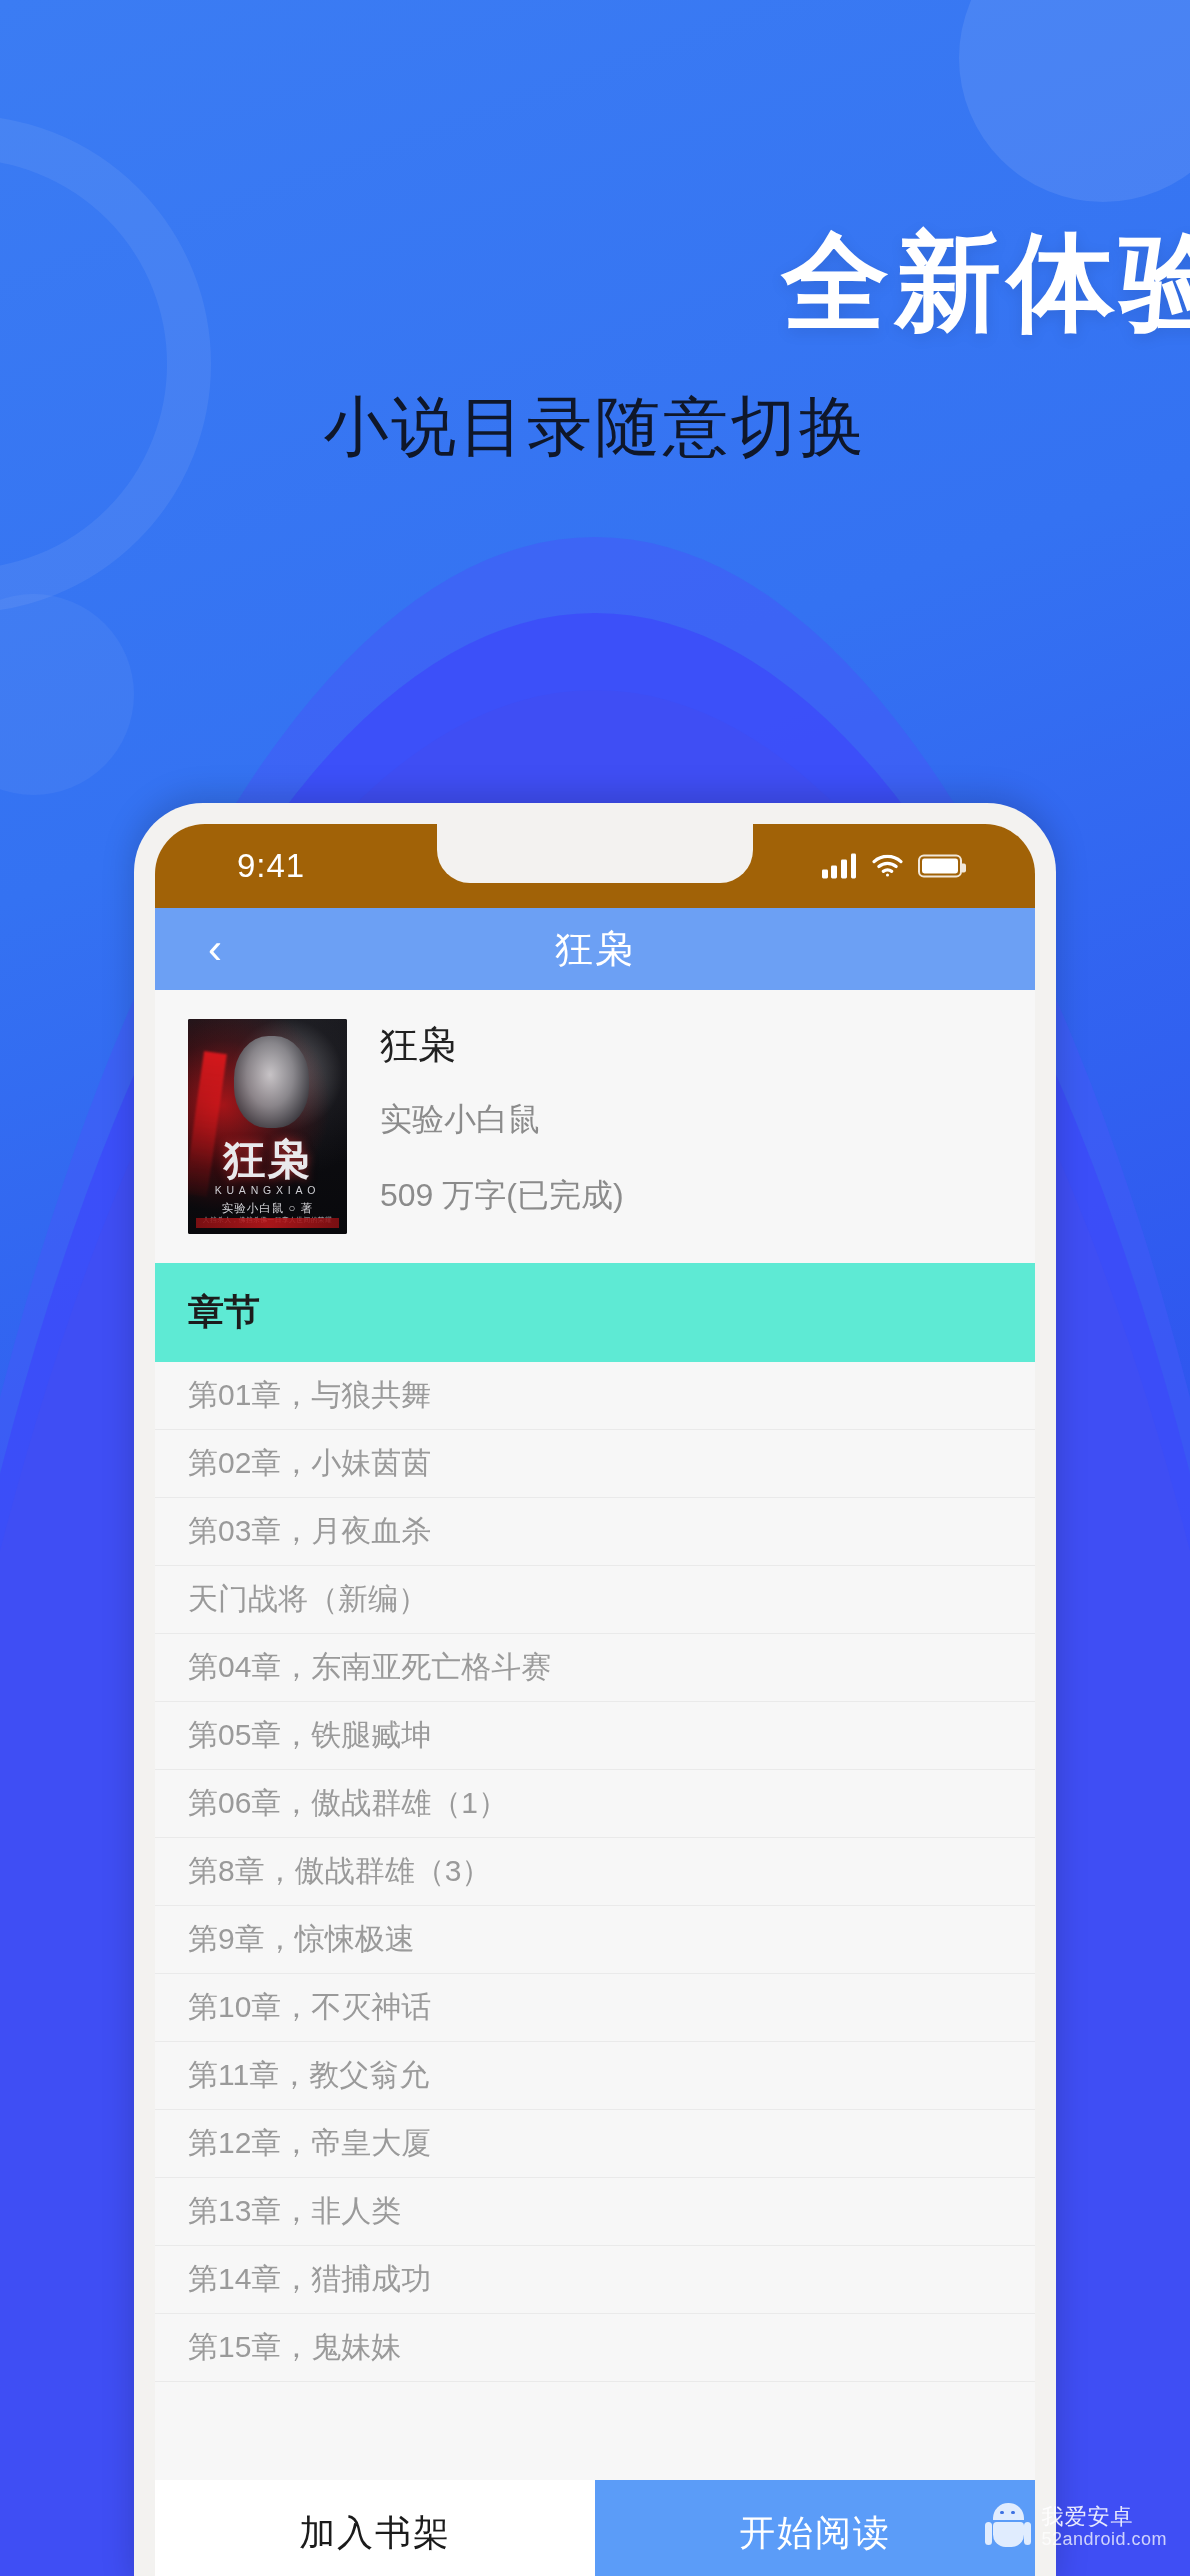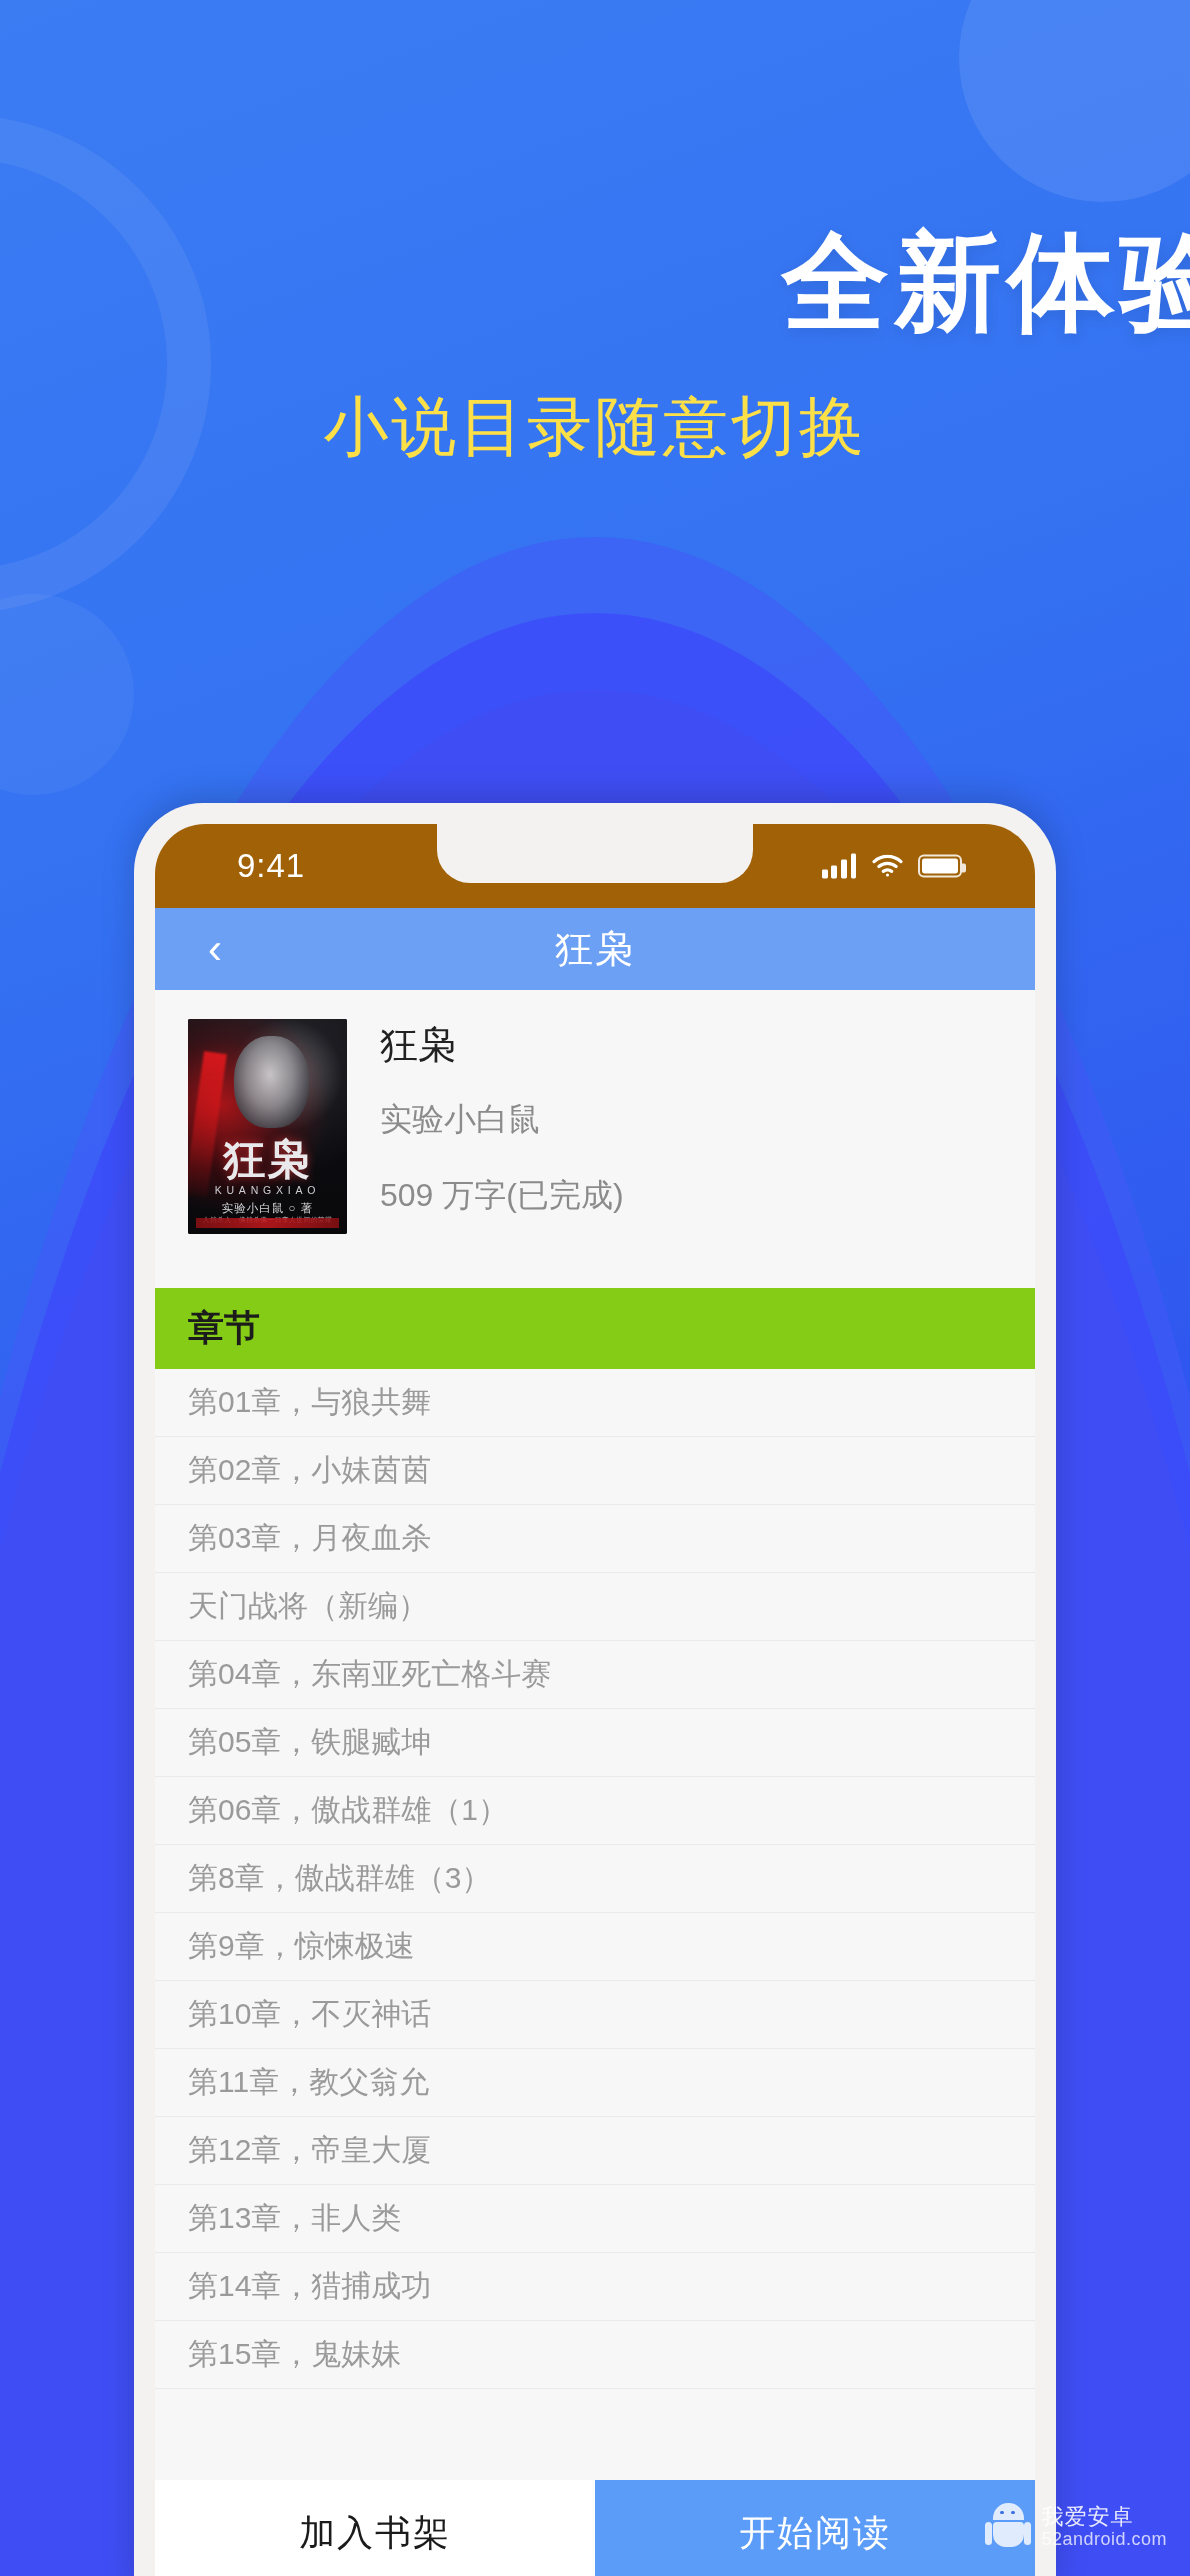--- a/index.html
+++ b/index.html
@@ -35,21 +35,21 @@
   #promo-head{
     position:absolute; top:219px; left:0; width:100%;
     text-align:right; color:#fff;
     font-size:107px; font-weight:bold; letter-spacing:5.8px;
     line-height:1.18;
     text-shadow:0 3.8px 15.3px rgba(0,0,0,0.10);
     margin-left:43px;
   }
   #promo-sub{
     position:absolute; top:383px; left:0; width:100%;
-    text-align:center; color:#fde047;
+    text-align:center; color:#0f172a;
     font-size:65px; font-weight:normal; letter-spacing:2.9px;
   }
 
   
   #phone{
     position:absolute; left:134px; top:803px;
     width:922px; height:1784px;
     background:#f3f2f0;
     border-radius:69px 69px 0 0;
     box-shadow:0 -5.7px 33px rgba(0,0,0,0.18);
@@ -167,22 +167,22 @@
     background:linear-gradient(90deg,#8c1013,#c4181c,#8c1013);
     opacity:.85;
   }
   #book-meta{ display:flex; flex-direction:column; justify-content:flex-start; gap:0; padding-top:5.8px;}
   #book-title{ font-size:38px; color:#222; line-height:1.1; margin-bottom:31px; }
   #book-author{ font-size:32px; color:#8b8b8b; margin-bottom:32px; }
   #book-words{ font-size:32px; color:#8b8b8b; }
 
   
   #chapter-head{
-    background:#84cc16; padding:16px 33px;
-    font-size:36px; font-weight:bold; color:#1c1c1c;margin-top:25px;
+    background:#5eead4; padding:25px 33px;
+    font-size:36px; font-weight:bold; color:#1c1c1c;
   }
 
   
   #chapter-list{ background:#f7f7f7; }
   .chap{
     padding:0 33px; height:68px; display:flex; align-items:center;
     font-size:30px; color:#9a9a9a;
     border-bottom:1px solid #eaeaea;
     white-space:nowrap; overflow:hidden;
   }

